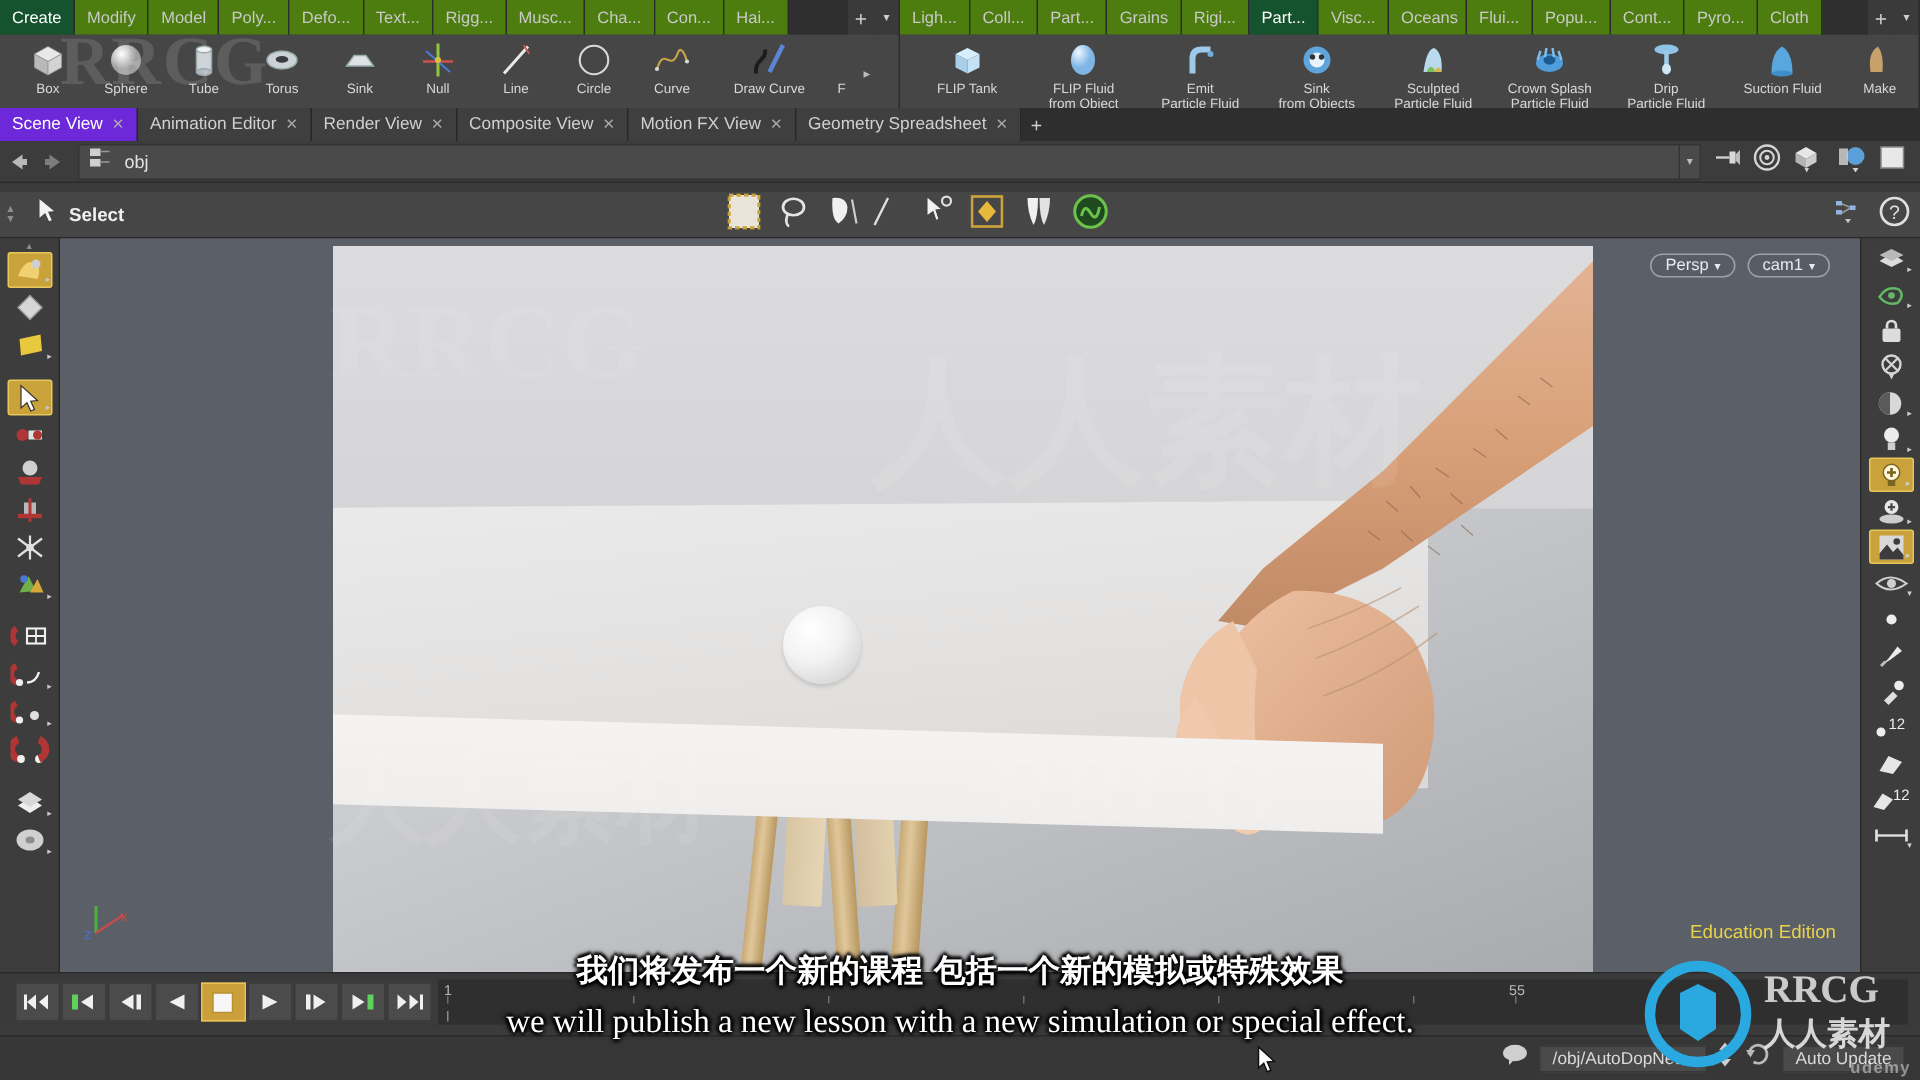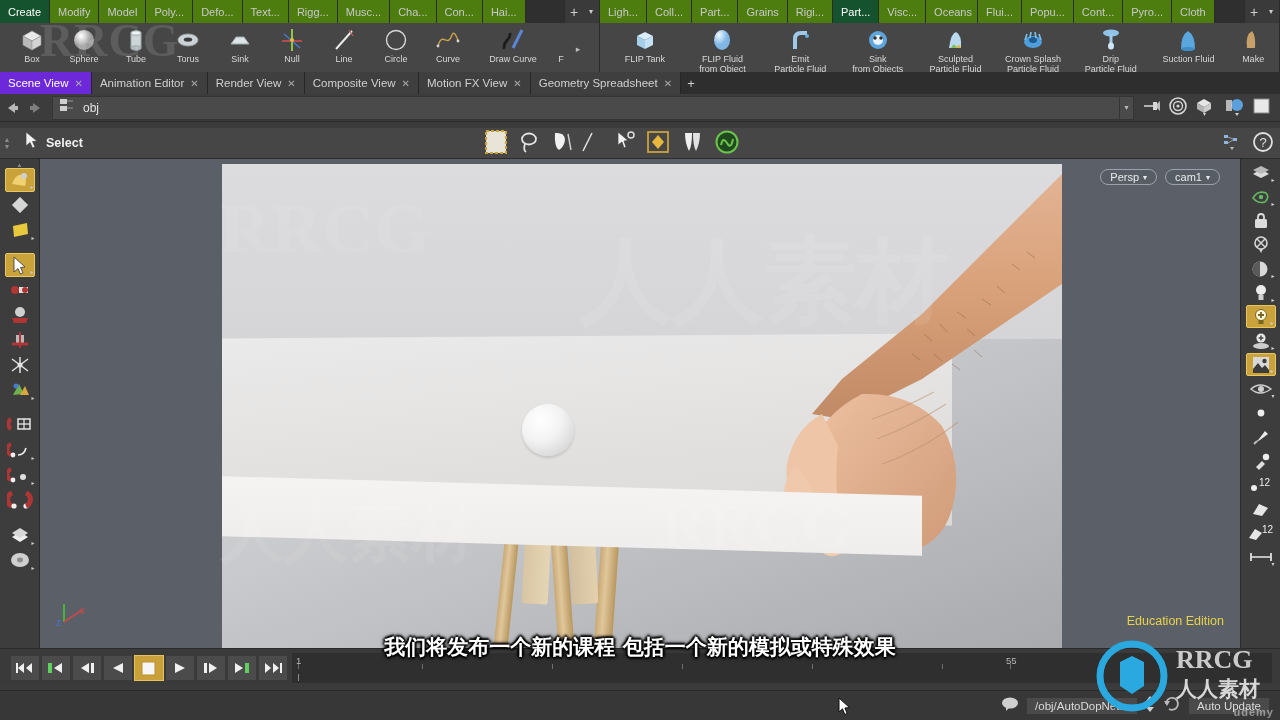--- a/index.html
+++ b/index.html
@@ -1044,20 +1044,21 @@
             <polygon points="2,6 8,6 5,11" fill="#b9b9b9"></polygon>
           </svg>
       </span>
       <div class="st-chip">
         <span>Auto Update</span>
       </div>
     </div>
   </div>
 
   <div class="sub-cn">我们将发布一个新的课程 包括一个新的模拟或特殊效果</div>
+  <div class="sub-en">we will publish a new lesson with a new simulation or special effect.</div>
 
   <svg class="logo" viewBox="0 0 176 74">
     <circle cx="42" cy="36" r="32" fill="none" stroke="#29a9e0" stroke-width="7"></circle>
     <path d="M30 22 L42 16 L54 22 L54 46 L42 54 L30 46 Z" fill="#29a9e0"></path>
     <text x="86" y="28" font-size="26" font-family="Liberation Serif" fill="rgba(255,255,255,.75)" font-weight="bold">RRCG</text>
     <text x="86" y="56" font-size="21" font-family="DejaVu Sans" fill="rgba(255,255,255,.8)" font-weight="bold">人人素材</text>
   </svg>
   <div class="wm" style="right:6px;bottom:2px;font-size:11px;color:rgba(255,255,255,.45);font-family:'Liberation Sans',sans-serif;"><span>udemy</span></div>
 
   <svg class="cursor" viewBox="0 0 13 19">

